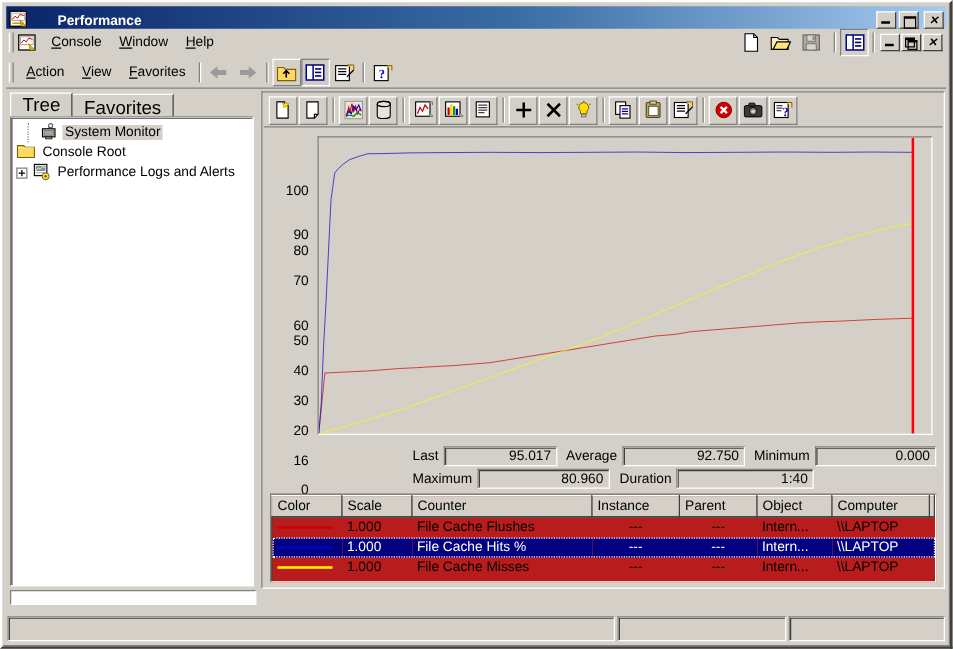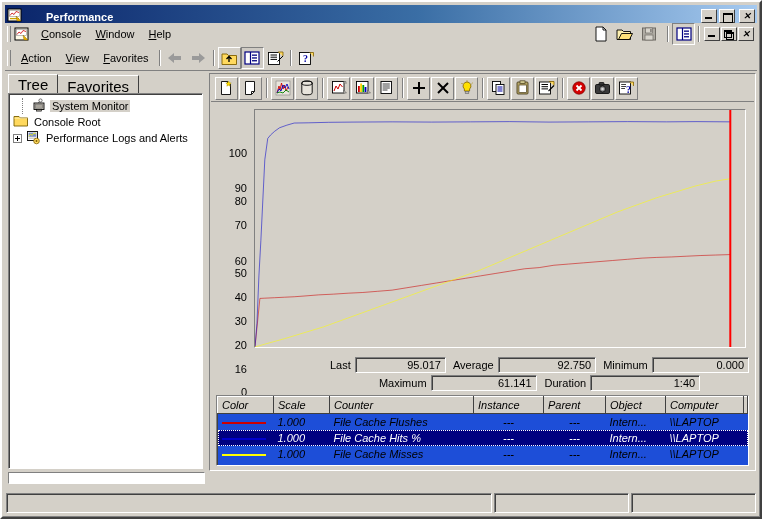--- a/index.html
+++ b/index.html
@@ -162,41 +162,40 @@
     border-right-color:#fff; border-bottom-color:#fff;
     overflow:hidden;
   }
   .plot svg { display:block; width:100%; height:100%; }
 
   
   .stats {
     position:absolute; left:120px; top:283px; right:6px; height:36px;
     font-size:11px;
   }
-  .stat-row { display:flex; align-items:center; height:16px; margin-bottom:2px; justify-content:center;}
+  .stat-row { display:flex; align-items:center; height:16px; margin-bottom:2px; justify-content:flex-start;}
   .stat-label { text-align:right; padding-right:4px; white-space:nowrap;}
   .stat-field {
     height:16px; background:#d4d0c8;
     border:1px solid #808080; border-right-color:#fff; border-bottom-color:#fff;
     box-shadow: inset 1px 1px 0 #404040;
     text-align:right; padding:1px 4px 0 2px; font-size:11px; line-height:13px;
     overflow:hidden; white-space:nowrap;
   }
   .sf-w { width:103px; }
   .sf-w2 { width:106px;padding-left:40px; }
   .sf-w3 { width:110px; }
 
   
   .legend {
     position:absolute; left:6px; top:321px; right:6px; bottom:4px;
-    background:#1d4ed8;
+    background:#b91c1c;
     border:1px solid #808080; border-right-color:#fff; border-bottom-color:#fff;
     box-shadow: inset 1px 1px 0 #404040;
     overflow:hidden;
-    font-style:italic;
   }
   table.legend-table { border-collapse:collapse; width:100%; font-size:11px; table-layout:fixed;}
   table.legend-table th {
     background:#d4d0c8; font-weight:normal; font-size:11px;
     text-align:left; padding:1px 4px; height:17px;
     border:1px solid #d4d0c8;
     border-top-color:#fff; border-left-color:#fff;
     border-right-color:#404040; border-bottom-color:#404040;
     white-space:nowrap; cursor:default;
   }
@@ -580,21 +579,21 @@
           <span class="stat-field sf-w">95.017</span>
           <span style="width:8px"></span>
           <span class="stat-label">Average</span>
           <span class="stat-field sf-w2">92.750</span>
           <span style="width:8px"></span>
           <span class="stat-label">Minimum</span>
           <span class="stat-field sf-w3">0.000</span>
         </div>
         <div class="stat-row">
           <span class="stat-label">Maximum</span>
-          <span class="stat-field sf-w2">61.141</span>
+          <span class="stat-field sf-w2">80.960</span>
           <span style="width:8px"></span>
           <span class="stat-label">Duration</span>
           <span class="stat-field sf-w3">1:40</span>
         </div>
       </div>
 
       <div class="legend">
         <table class="legend-table">
           <colgroup>
             <col style="width:56px">

